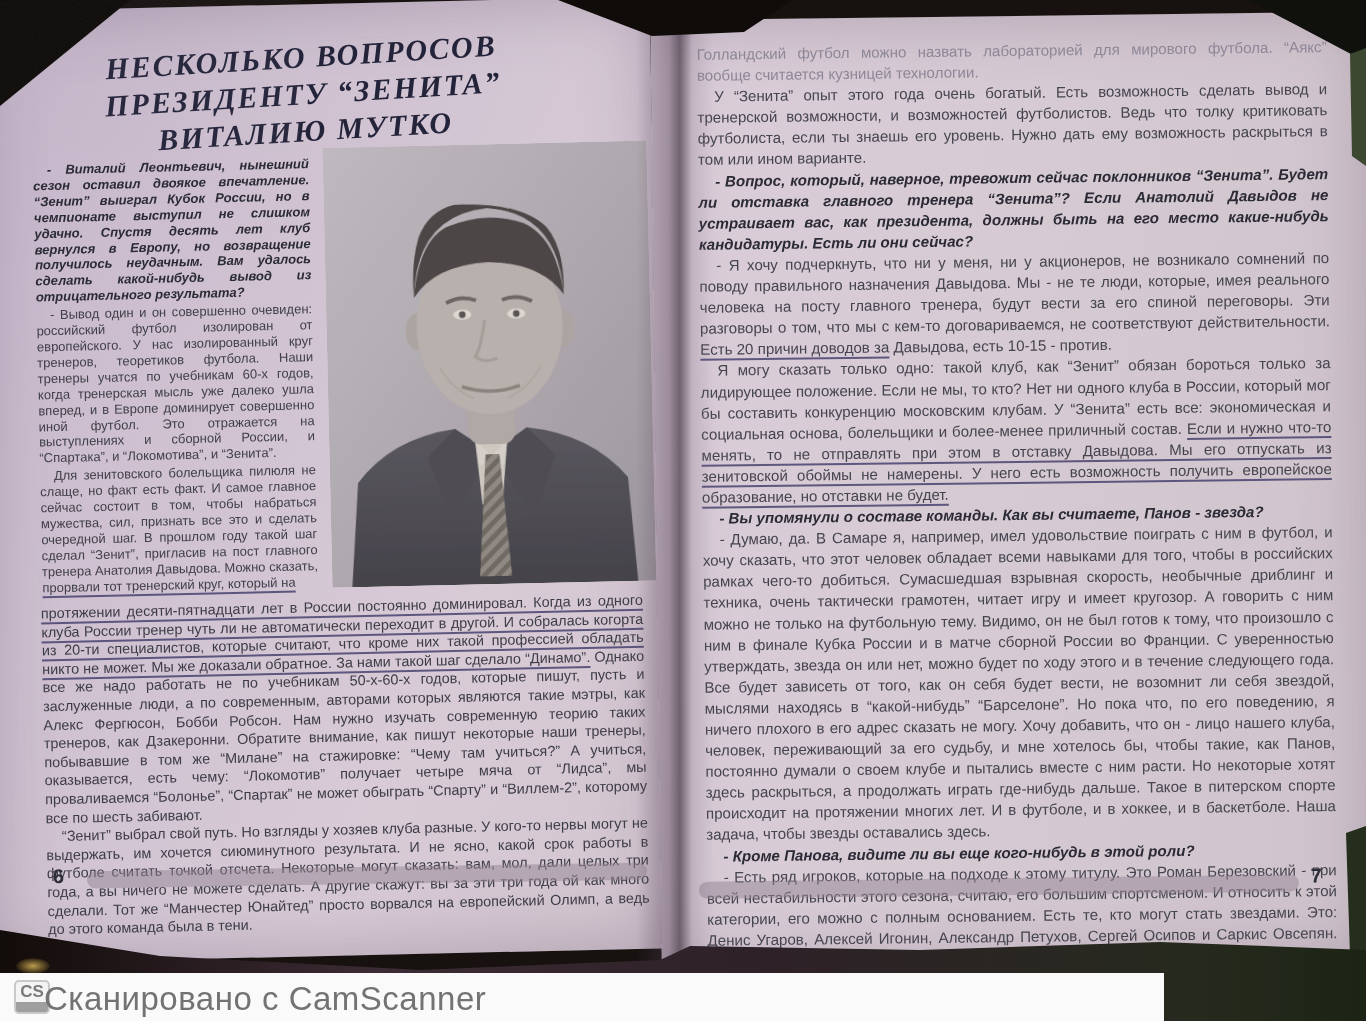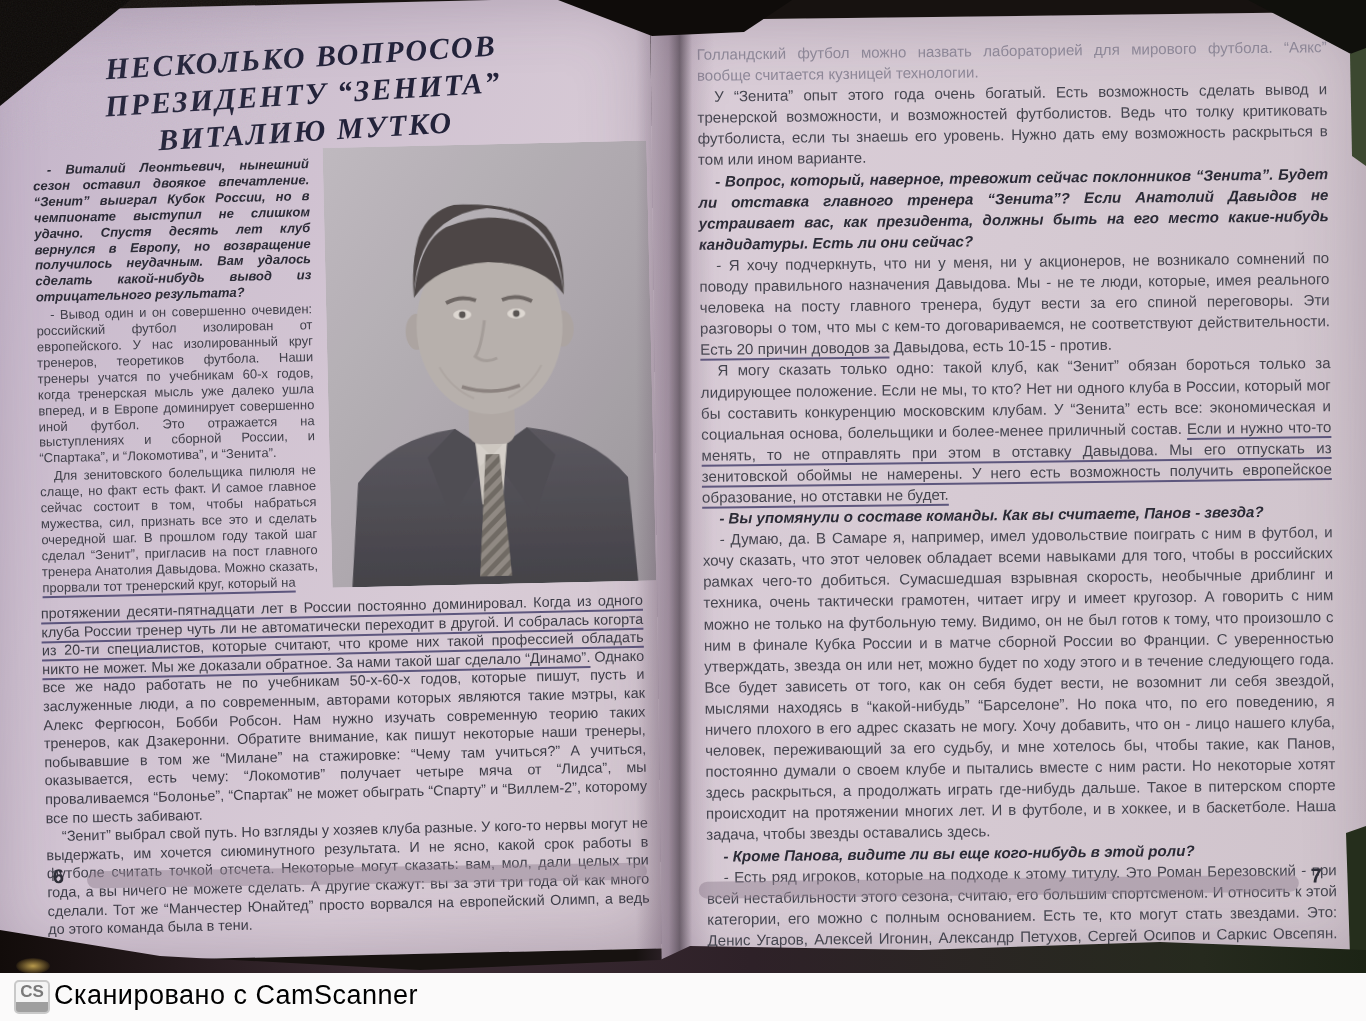--- a/index.html
+++ b/index.html
@@ -48,27 +48,27 @@
   .w-rb{clip-path:polygon(1346px 833px,1366px 826px,1366px 965px,1350px 955px);background:#252e1c;}
   .bottomband{clip-path:polygon(0 930px,160px 956px,420px 970px,660px 960px,690px 946px,
               920px 950px,1160px 942px,1366px 950px,1366px 1021px,0 1021px);
     background:linear-gradient(90deg,#120c0a 0%,#3c2b34 28%,#2e2128 55%,#262a1e 88%,#1c2415 100%);}
   .yellowspot{position:absolute;left:16px;top:958px;width:34px;height:16px;border-radius:50%;
     background:radial-gradient(ellipse at center,#b89a4c 0%,rgba(120,95,40,.4) 60%,transparent 75%);}
   .gutter{position:absolute;left:636px;top:0;width:78px;height:975px;
     background:linear-gradient(to right,rgba(60,42,60,0) 0%,rgba(84,62,84,.38) 42%,
                rgba(34,22,34,.55) 56%,rgba(120,95,120,.18) 72%,rgba(60,42,60,0) 100%);}
   
-  .csbar{position:absolute;left:0;top:973px;width:1366px;height:48px;background:#fbfafa;}
+  .csbar{position:absolute;left:0;top:973px;width:1164px;height:48px;background:#fbfafa;}
   .cslogo{position:absolute;left:14px;top:7px;width:36px;height:34px;border-radius:5px;
     border:2px solid #c9c9c9;box-sizing:border-box;
     background:linear-gradient(to bottom,#f4f4f4 68%,#9f9f9f 68%);
     display:flex;align-items:flex-start;justify-content:center;}
   .cslogo span{font-weight:bold;font-size:17px;color:#7a7a7a;line-height:20px;}
-  .cstext{position:absolute;left:54px;top:7px;font-size:27px;color:#000000;letter-spacing:.5px;}
+  .cstext{position:absolute;left:44px;top:7px;font-size:33px;color:#737373;letter-spacing:.5px;}
   
   .grain{position:absolute;inset:0;opacity:.07;pointer-events:none;}
 </style>
 </head>
 <body>
 
 <div id="canvas">
 
   <div class="page page-left">
     <div class="title">

